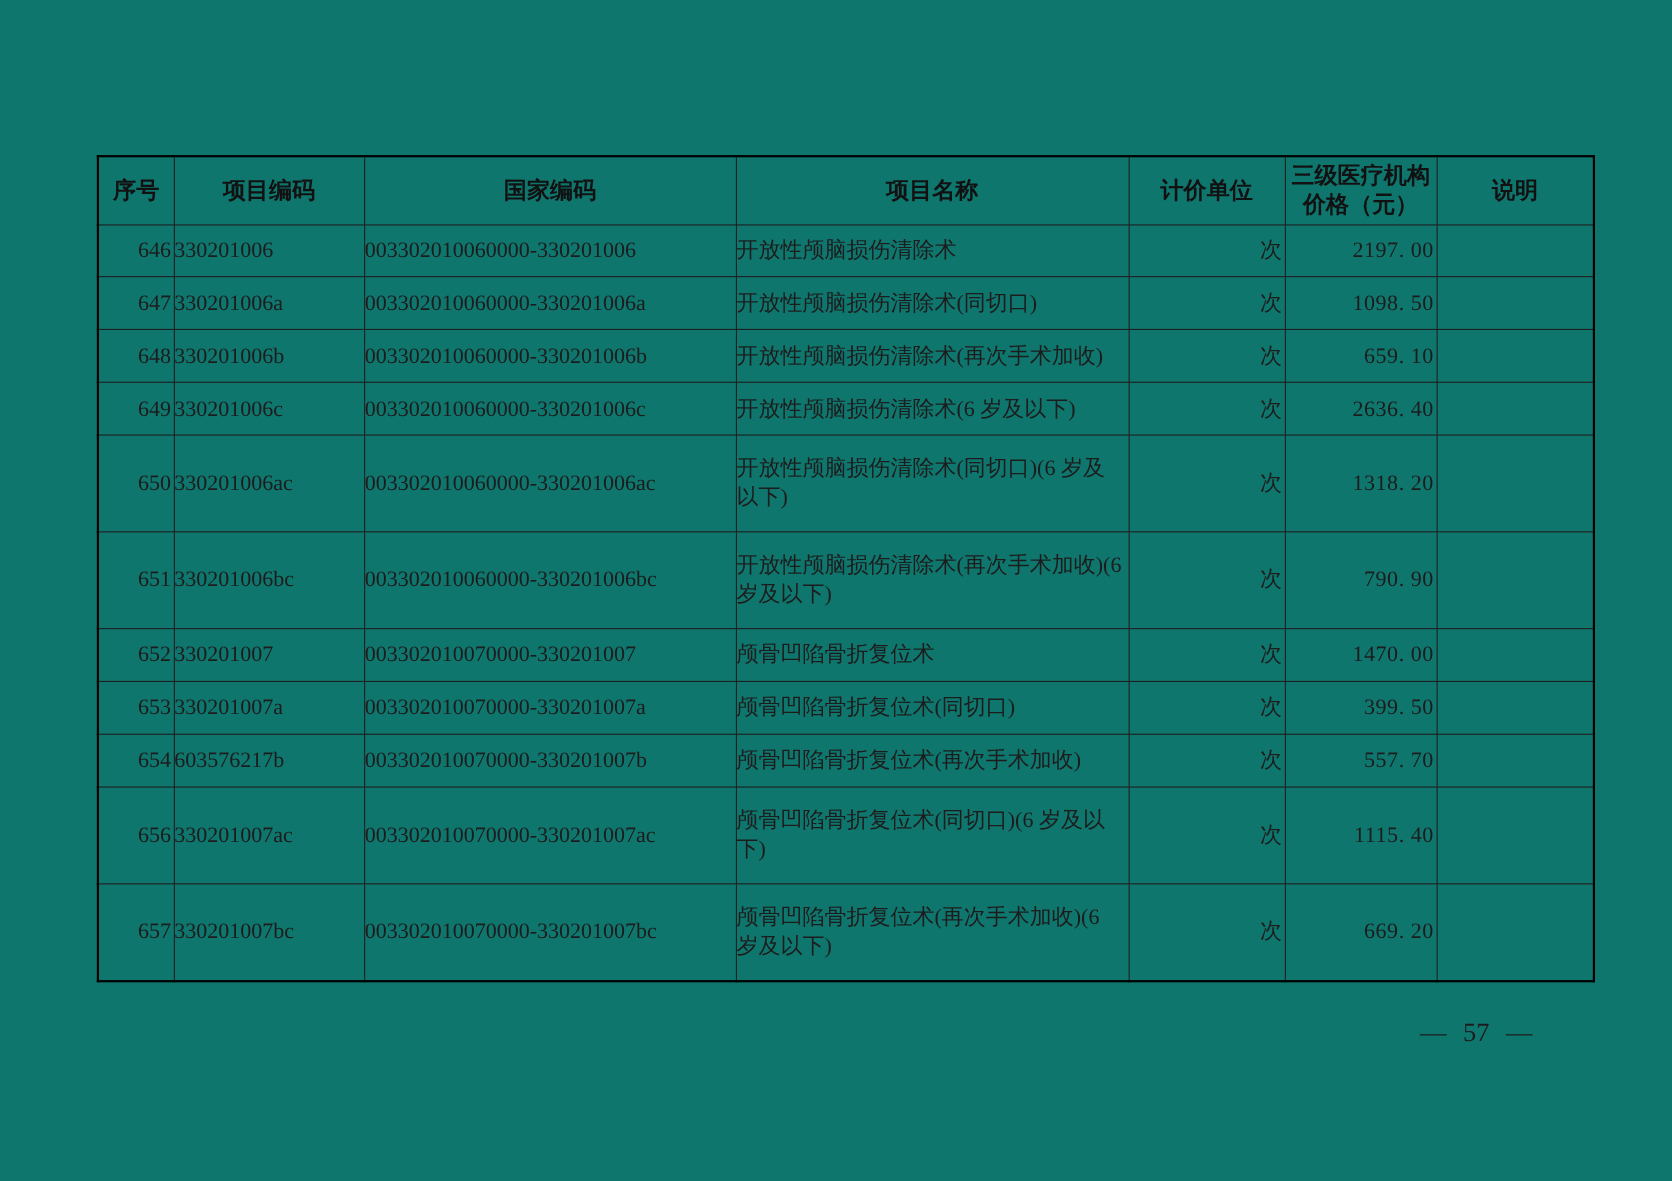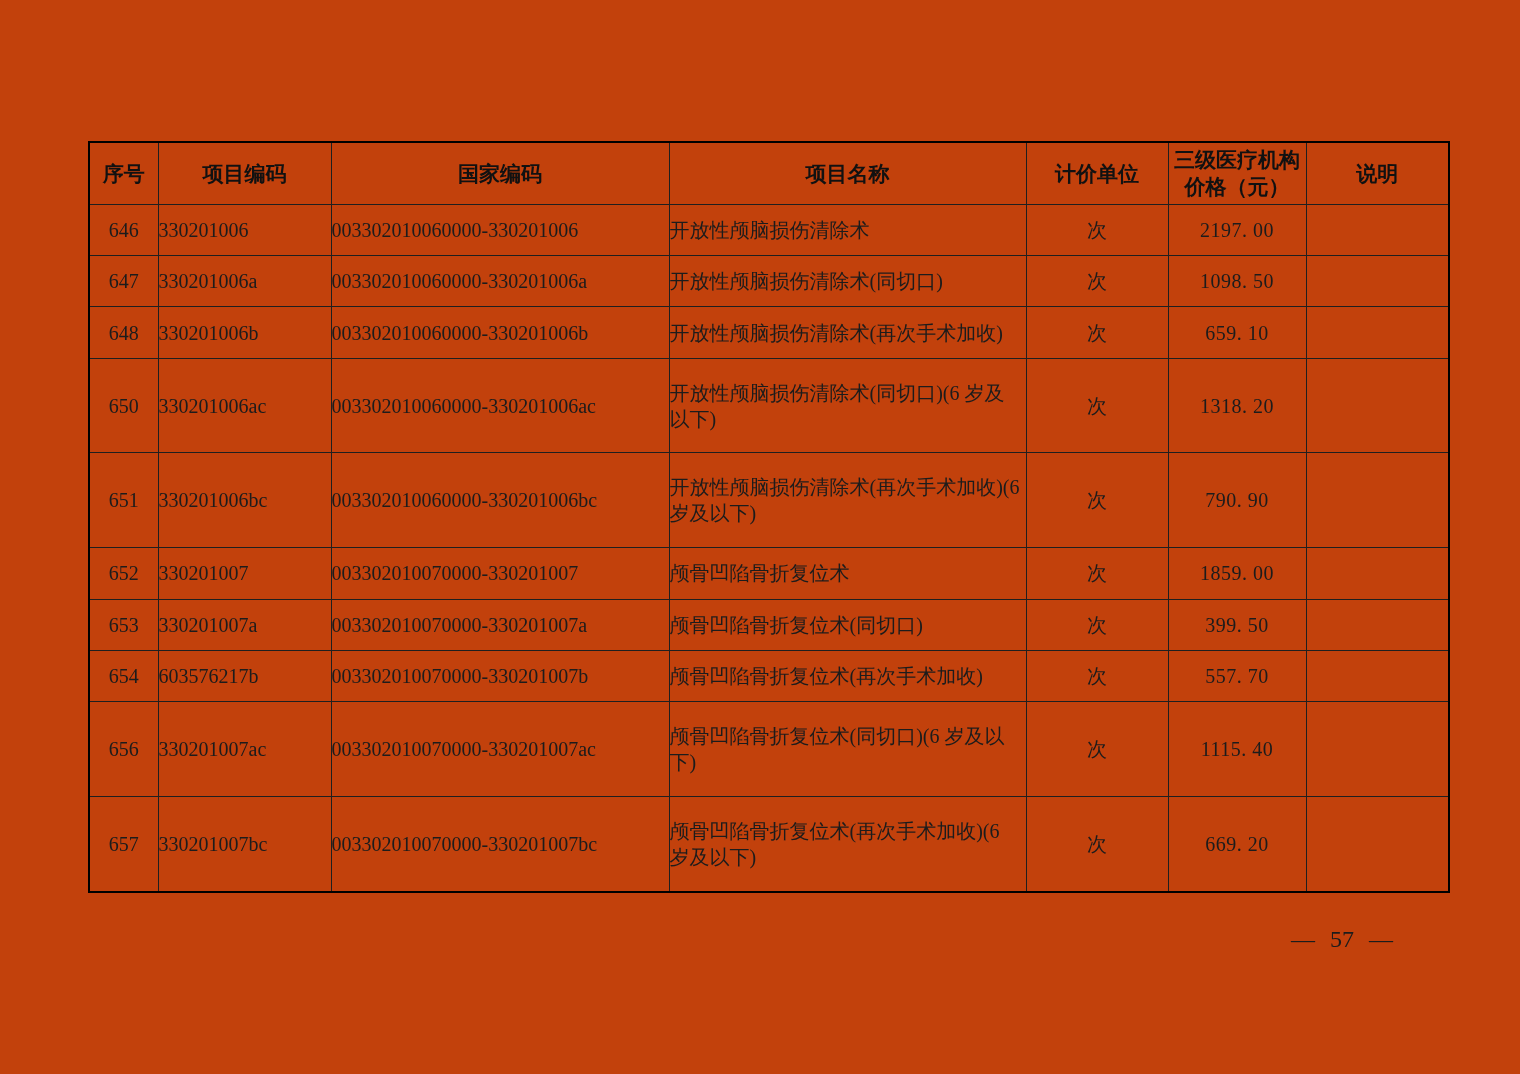--- a/index.html
+++ b/index.html
@@ -9,21 +9,21 @@
     width: 1520px;
     height: 1074px;
     position: relative;
     font-family: "Liberation Serif", "DejaVu Serif", serif;
     color: #1c1c1c;
     overflow: hidden;
   }
   .page {
     position: absolute;
     inset: 0;
-    background: #c2410c;
+    background: #0f766e;
   }
   table.price-table {
     position: absolute;
     left: 88px;
     top: 141px;
     width: 1360px;
     height: 752px;
     border-collapse: collapse;
     table-layout: fixed;
     border: 2.5px solid #000000;
@@ -53,21 +53,21 @@
     padding: 2px 4px;
     color: #111111;
   }
   td {
     font-size: 20px;
     line-height: 26px;
     vertical-align: middle;
     padding: 2px 3px;
   }
   td.cell-seq, td.cell-unit, td.cell-price {
-    text-align: center;
+    text-align: right;
     padding: 2px 2px;
     margin-left: 14px;
   }
   td.cell-item, td.cell-national, td.cell-name {
     text-align: left;
     padding-left: 0;
     padding-right: 2px;
   }
   td.cell-price { letter-spacing: 0.5px; }
 
@@ -132,20 +132,29 @@
         <tr>
     <td class="cell-seq">648</td>
     <td class="cell-item">330201006b</td>
     <td class="cell-national">003302010060000-330201006b</td>
     <td class="cell-name">开放性颅脑损伤清除术(再次手术加收)</td>
     <td class="cell-unit">次</td>
     <td class="cell-price">659. 10</td>
     <td class="cell-note"></td>
   </tr>
         <tr>
+    <td class="cell-seq">649</td>
+    <td class="cell-item">330201006c</td>
+    <td class="cell-national">003302010060000-330201006c</td>
+    <td class="cell-name">开放性颅脑损伤清除术(6 岁及以下)</td>
+    <td class="cell-unit">次</td>
+    <td class="cell-price">2636. 40</td>
+    <td class="cell-note"></td>
+  </tr>
+        <tr>
     <td class="cell-seq">650</td>
     <td class="cell-item">330201006ac</td>
     <td class="cell-national">003302010060000-330201006ac</td>
     <td class="cell-name">开放性颅脑损伤清除术(同切口)(6 岁及以下)</td>
     <td class="cell-unit">次</td>
     <td class="cell-price">1318. 20</td>
     <td class="cell-note"></td>
   </tr>
         <tr>
     <td class="cell-seq">651</td>
@@ -155,21 +164,21 @@
     <td class="cell-unit">次</td>
     <td class="cell-price">790. 90</td>
     <td class="cell-note"></td>
   </tr>
         <tr>
     <td class="cell-seq">652</td>
     <td class="cell-item">330201007</td>
     <td class="cell-national">003302010070000-330201007</td>
     <td class="cell-name">颅骨凹陷骨折复位术</td>
     <td class="cell-unit">次</td>
-    <td class="cell-price">1859. 00</td>
+    <td class="cell-price">1470. 00</td>
     <td class="cell-note"></td>
   </tr>
         <tr>
     <td class="cell-seq">653</td>
     <td class="cell-item">330201007a</td>
     <td class="cell-national">003302010070000-330201007a</td>
     <td class="cell-name">颅骨凹陷骨折复位术(同切口)</td>
     <td class="cell-unit">次</td>
     <td class="cell-price">399. 50</td>
     <td class="cell-note"></td>

